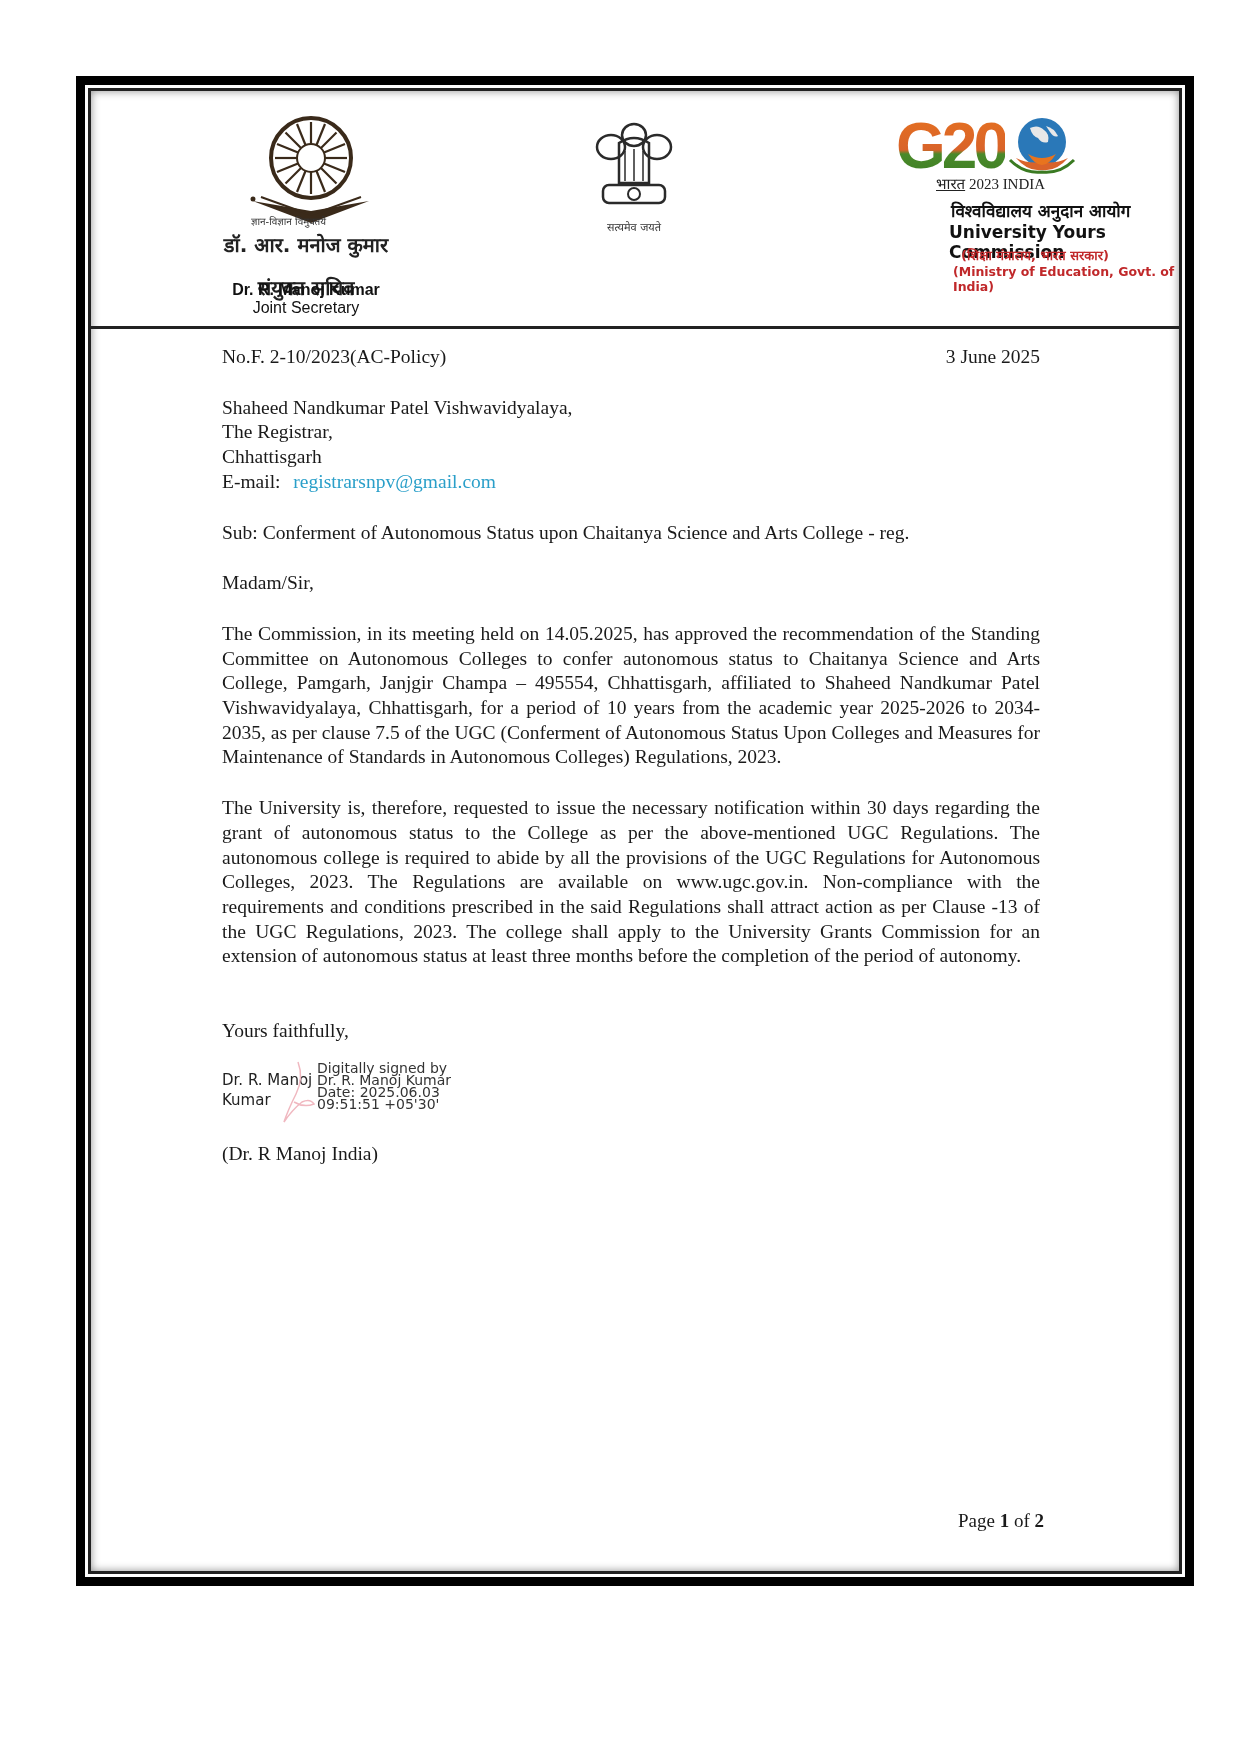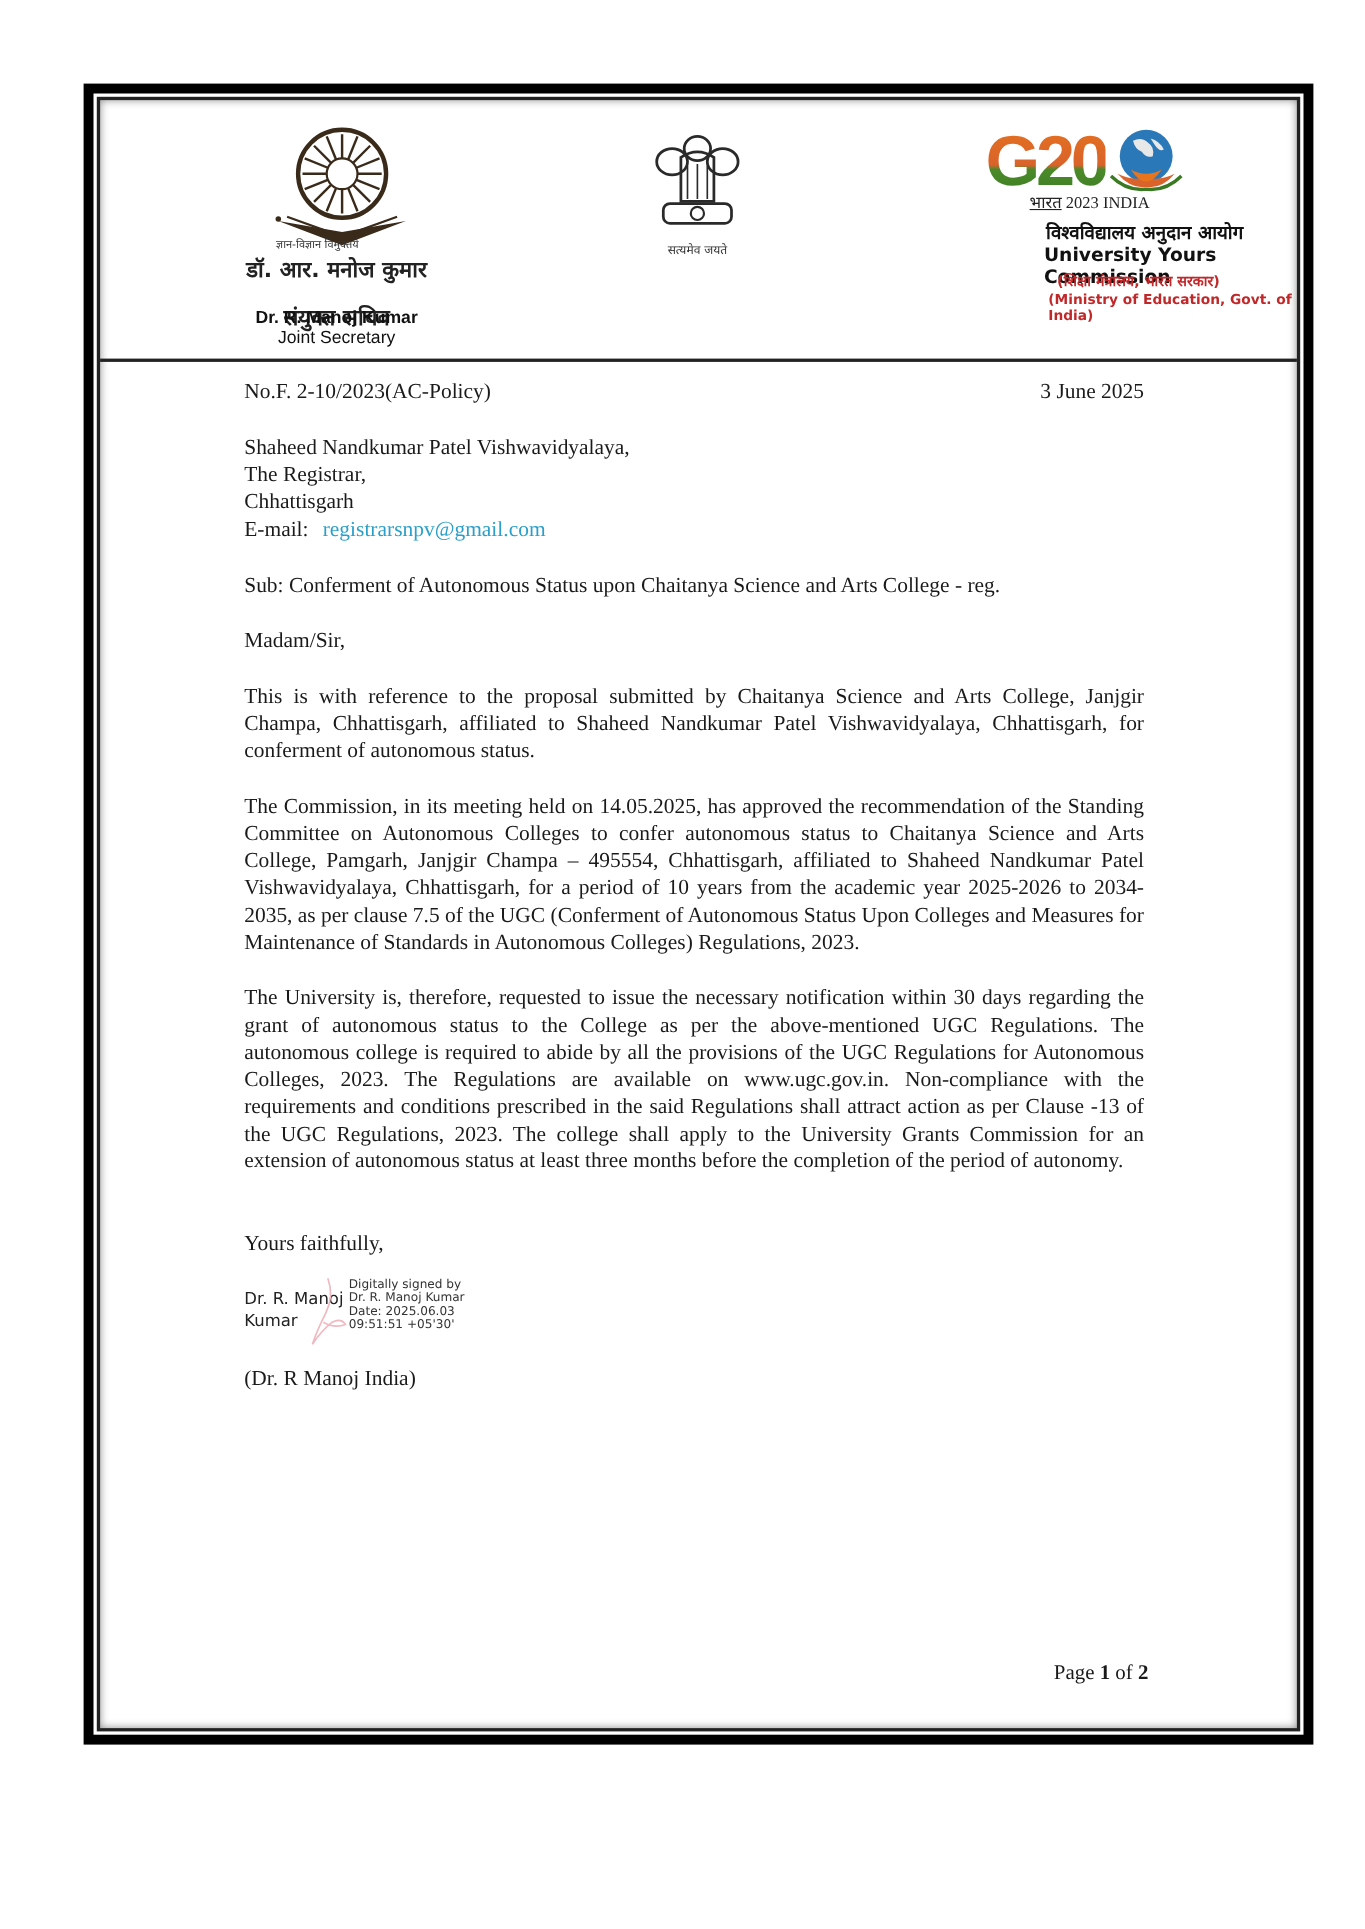--- a/index.html
+++ b/index.html
@@ -45,21 +45,21 @@
   .addr { margin-top: 26px; }
   .email-link { color: #2a9fc9; margin-left: 8px; }
   .subject { margin-top: 26px; }
   .salutation { margin-top: 26px; }
   .para { margin-top: 26px; text-align: justify; }
   .closing { margin-top: 50px; }
 
   .signature-box { position: relative; margin-top: 20px; height: 70px; }
   .sig-name { position: absolute; left: 0; top: 6px; font-family: "DejaVu Sans", sans-serif; font-size: 15px; line-height: 20px; color: #222; }
   .sig-mark { position: absolute; left: 56px; top: -6px; width: 40px; height: 70px; }
-  .sig-details { position: absolute; left: 95px; top: -2px; font-family: "DejaVu Sans", sans-serif; font-size: 11px; line-height: 12px; color: #333; }
+  .sig-details { position: absolute; left: 95px; top: -2px; font-family: "DejaVu Sans", sans-serif; font-size: 14px; line-height: 12px; color: #333; }
   .sig-printed { margin-top: 8px; }
 
   .page-num { position: absolute; left: 958px; top: 1510px; font-size: 19px; }
   .page-num b { font-weight: bold; }
 </style>
 </head>
 <body>
 
 <div class="frame-outer"></div>
 <div class="frame-inner"></div>
@@ -146,21 +146,20 @@
     <div>Chhattisgarh</div>
     <div>
       <span>E-mail:</span>
       <a class="email-link">registrarsnpv@gmail.com</a>
     </div>
   </div>
 
   <div class="subject">Sub:  Conferment of Autonomous Status upon Chaitanya Science and Arts College - reg.</div>
   <div class="salutation">Madam/Sir,</div>
 
-  <p class="para">This is with reference to the proposal submitted by Chaitanya Science and Arts College, Janjgir Champa, Chhattisgarh, affiliated to Shaheed Nandkumar Patel Vishwavidyalaya, Chhattisgarh, for conferment of autonomous status.</p>
   <p class="para">The Commission, in its meeting held on 14.05.2025, has approved the recommendation of the Standing Committee on Autonomous Colleges to confer autonomous status to Chaitanya Science and Arts College, Pamgarh, Janjgir Champa – 495554, Chhattisgarh, affiliated to Shaheed Nandkumar Patel Vishwavidyalaya, Chhattisgarh, for a period of 10 years from the academic year 2025-2026 to 2034-2035, as per clause 7.5 of the UGC (Conferment of Autonomous Status Upon Colleges and Measures for Maintenance of Standards in Autonomous Colleges) Regulations, 2023.</p>
   <p class="para">The University is, therefore, requested to issue the necessary notification within 30 days regarding the grant of autonomous status to the College as per the above-mentioned UGC Regulations. The autonomous college is required to abide by all the provisions of the UGC Regulations for Autonomous Colleges, 2023. The Regulations are available on www.ugc.gov.in. Non-compliance with the requirements and conditions prescribed in the said Regulations shall attract action as per Clause -13 of the UGC Regulations, 2023. The college shall apply to the University Grants Commission for an extension of autonomous status at least three months before the completion of the period of autonomy.</p>
 
   <div class="closing">Yours faithfully,</div>
 
   <div class="signature-box">
     <div class="sig-name">
       <div>Dr. R. Manoj</div>
       <div>Kumar</div>
     </div>

